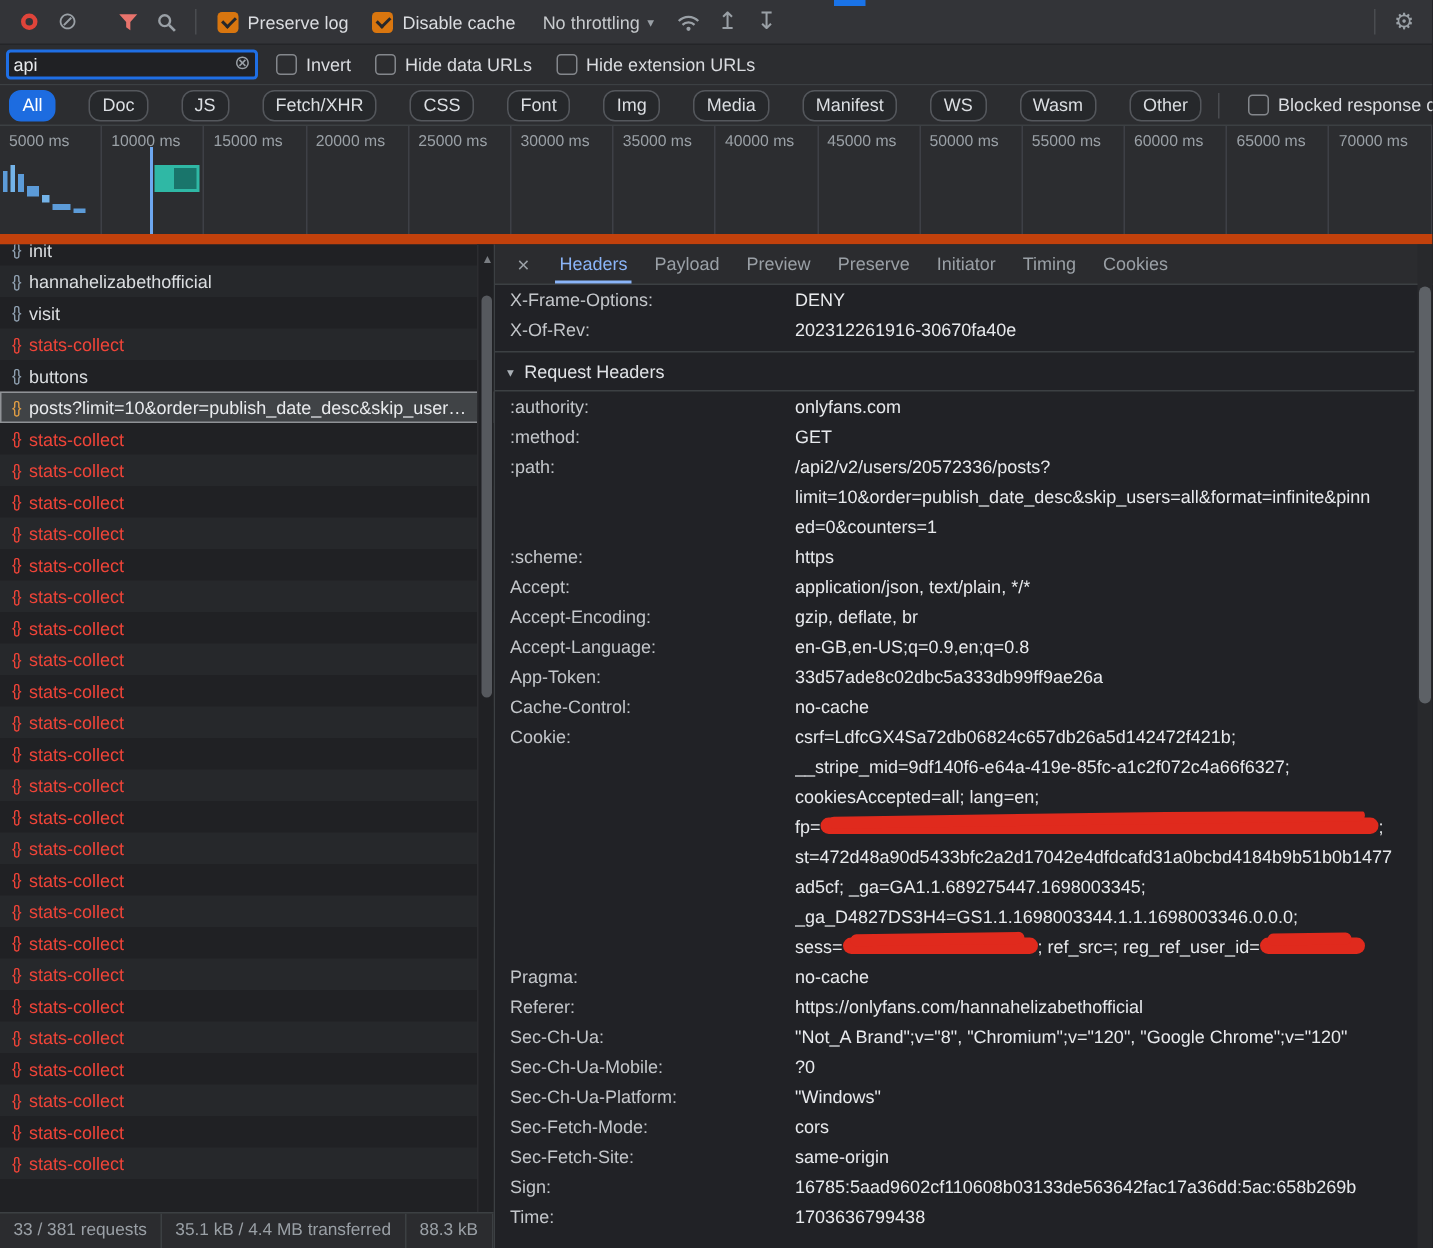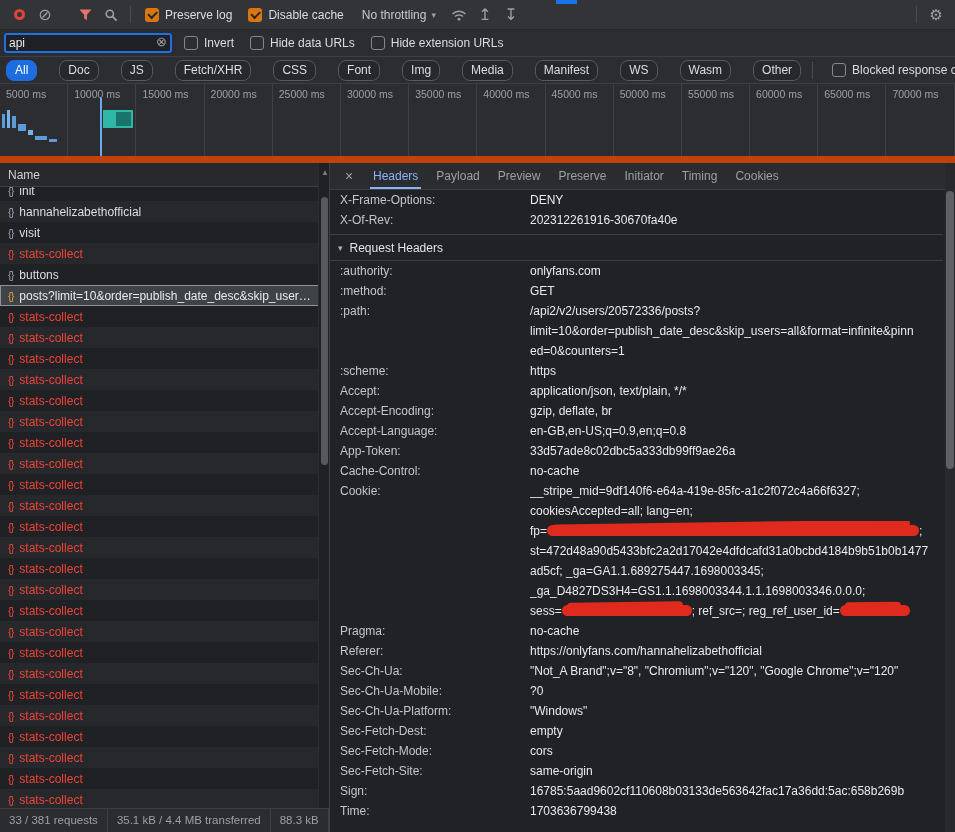--- a/index.html
+++ b/index.html
@@ -235,21 +235,20 @@
       <div class="ov-cell">60000 ms</div>
 
       <div class="ov-cell">65000 ms</div>
 
       <div class="ov-cell">70000 ms</div>
     </div>
 
   <div class="main">
 
     <div class="left">
-      <div class="name-hdr">Name</div>
       <div class="req-rows">
 
           <div class="req-row">
             <span class="ric">{}</span>
             <span class="rlabel">init</span>
           </div>
 
           <div class="req-row">
             <span class="ric">{}</span>
             <span class="rlabel">hannahelizabethofficial</span>
@@ -497,20 +496,21 @@
 
             <div class="hdr-row">
               <div class="hdr-name">Cache-Control:</div>
               <div class="hdr-value">no-cache</div>
             </div>
           </div>
 
         <div class="hdr-row">
           <div class="hdr-name">Cookie:</div>
           <div class="hdr-value" style="white-space:normal">
+            <div class="vline">csrf=LdfcGX4Sa72db06824c657db26a5d142472f421b;</div>
             <div class="vline">__stripe_mid=9df140f6-e64a-419e-85fc-a1c2f072c4a66f6327;</div>
             <div class="vline">cookiesAccepted=all; lang=en;</div>
             <div class="vline">
               <span>fp=</span><span class="redact fp"></span><span>;</span>
             </div>
             <div class="vline">st=472d48a90d5433bfc2a2d17042e4dfdcafd31a0bcbd4184b9b51b0b1477</div>
             <div class="vline">ad5cf; _ga=GA1.1.689275447.1698003345;</div>
             <div class="vline">_ga_D4827DS3H4=GS1.1.1698003344.1.1.1698003346.0.0.0;</div>
             <div class="vline">
               <span>sess=</span><span class="redact sess"></span><span>; ref_src=; reg_ref_user_id=</span><span class="redact reg"></span>
@@ -538,24 +538,20 @@
             <div class="hdr-row">
               <div class="hdr-name">Sec-Ch-Ua-Mobile:</div>
               <div class="hdr-value">?0</div>
             </div>
 
             <div class="hdr-row">
               <div class="hdr-name">Sec-Ch-Ua-Platform:</div>
               <div class="hdr-value">"Windows"</div>
             </div>
 
-            <div class="hdr-row">
-              <div class="hdr-name">Sec-Fetch-Dest:</div>
-              <div class="hdr-value">empty</div>
-            </div>
 
             <div class="hdr-row">
               <div class="hdr-name">Sec-Fetch-Mode:</div>
               <div class="hdr-value">cors</div>
             </div>
 
             <div class="hdr-row">
               <div class="hdr-name">Sec-Fetch-Site:</div>
               <div class="hdr-value">same-origin</div>
             </div>

